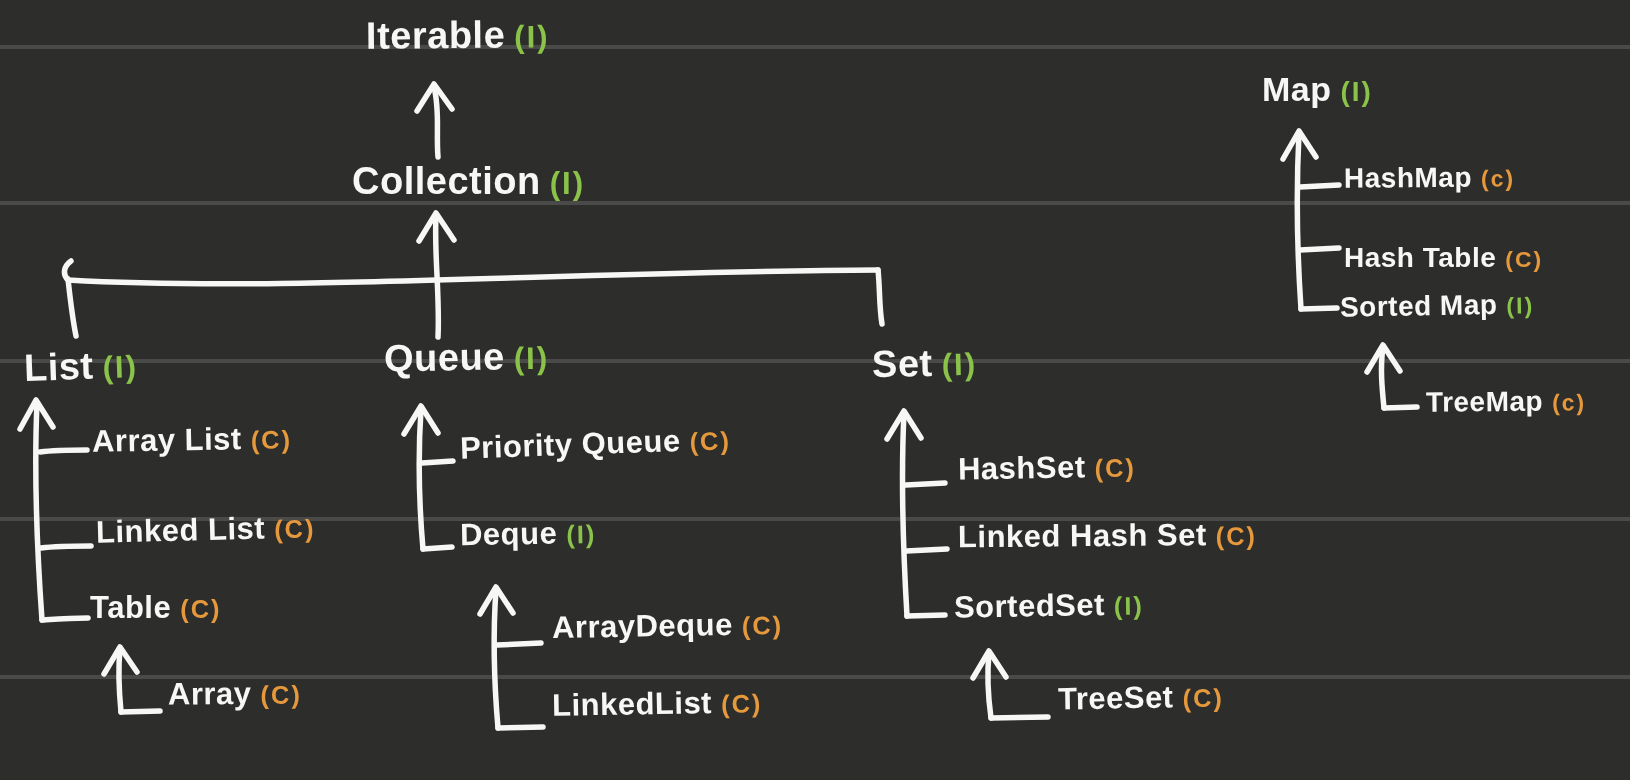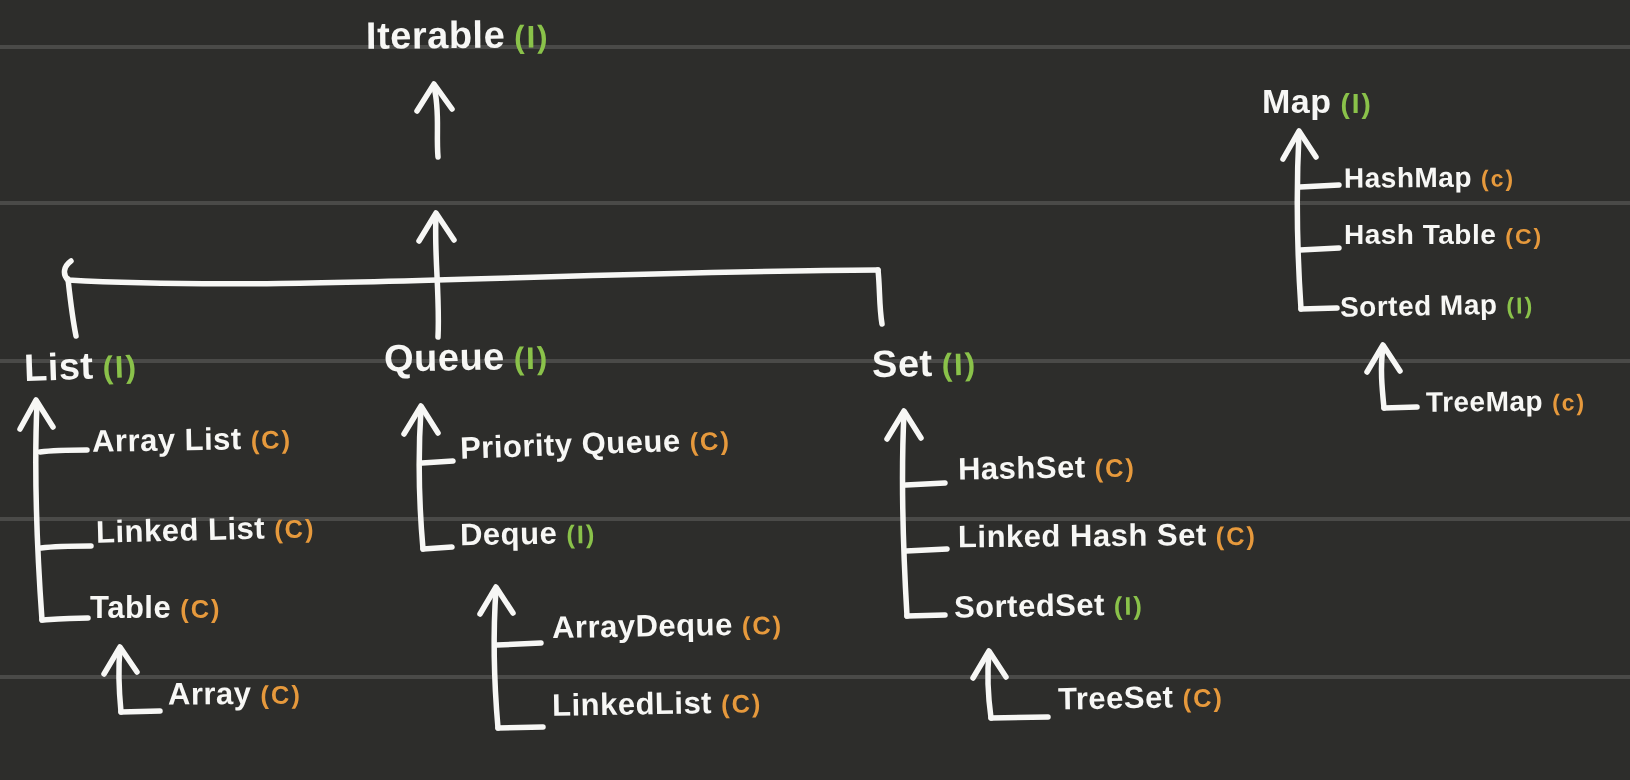--- a/index.html
+++ b/index.html
@@ -111,20 +111,23 @@
 
     <path d="M1384,408 C1382,388 1380,368 1383,347"></path>
     <path d="M1367,372 L1383,345 L1400,371"></path>
     <path d="M1384,408 L1417,407"></path>
   </svg>
 
   <div class="node lvl1" style="left:366px; top:16px; transform:rotate(-0.5deg)">
     <span class="nm">Iterable</span><span class="mk green">(I)</span>
   </div>
 
+  <div class="node lvl1" style="left:352px; top:162px">
+    <span class="nm">Collection</span><span class="mk green">(I)</span>
+  </div>
 
   <div class="node lvl1" style="left:24px; top:347px; transform:rotate(-2deg)">
     <span class="nm">List</span><span class="mk green">(I)</span>
   </div>
 
   <div class="node lvl2" style="left:92px; top:424px; transform:rotate(-1deg)">
     <span class="nm">Array List</span><span class="mk orange">(C)</span>
   </div>
 
   <div class="node lvl2" style="left:96px; top:514px; transform:rotate(-1.5deg)">
@@ -172,29 +175,29 @@
   </div>
 
   <div class="node lvl2" style="left:954px; top:590px; transform:rotate(-1deg)">
     <span class="nm">SortedSet</span><span class="mk green">(I)</span>
   </div>
 
   <div class="node lvl2" style="left:1058px; top:682px; transform:rotate(-1deg)">
     <span class="nm">TreeSet</span><span class="mk orange">(C)</span>
   </div>
 
-  <div class="node lvl1" style="left:1262px; top:84px; font-size:34px">
+  <div class="node lvl1" style="left:1262px; top:72px; font-size:34px">
     <span class="nm">Map</span><span class="mk green">(I)</span>
   </div>
 
   <div class="node lvl3" style="left:1344px; top:164px; transform:rotate(-0.5deg)">
     <span class="nm">HashMap</span><span class="mk orange">(c)</span>
   </div>
 
-  <div class="node lvl3" style="left:1344px; top:221px">
+  <div class="node lvl3" style="left:1344px; top:244px">
     <span class="nm">Hash Table</span><span class="mk orange">(C)</span>
   </div>
 
   <div class="node lvl3" style="left:1340px; top:292px; transform:rotate(-1deg)">
     <span class="nm">Sorted Map</span><span class="mk green">(I)</span>
   </div>
 
   <div class="node lvl3" style="left:1426px; top:388px; transform:rotate(-0.5deg)">
     <span class="nm">TreeMap</span><span class="mk orange">(c)</span>
   </div>

